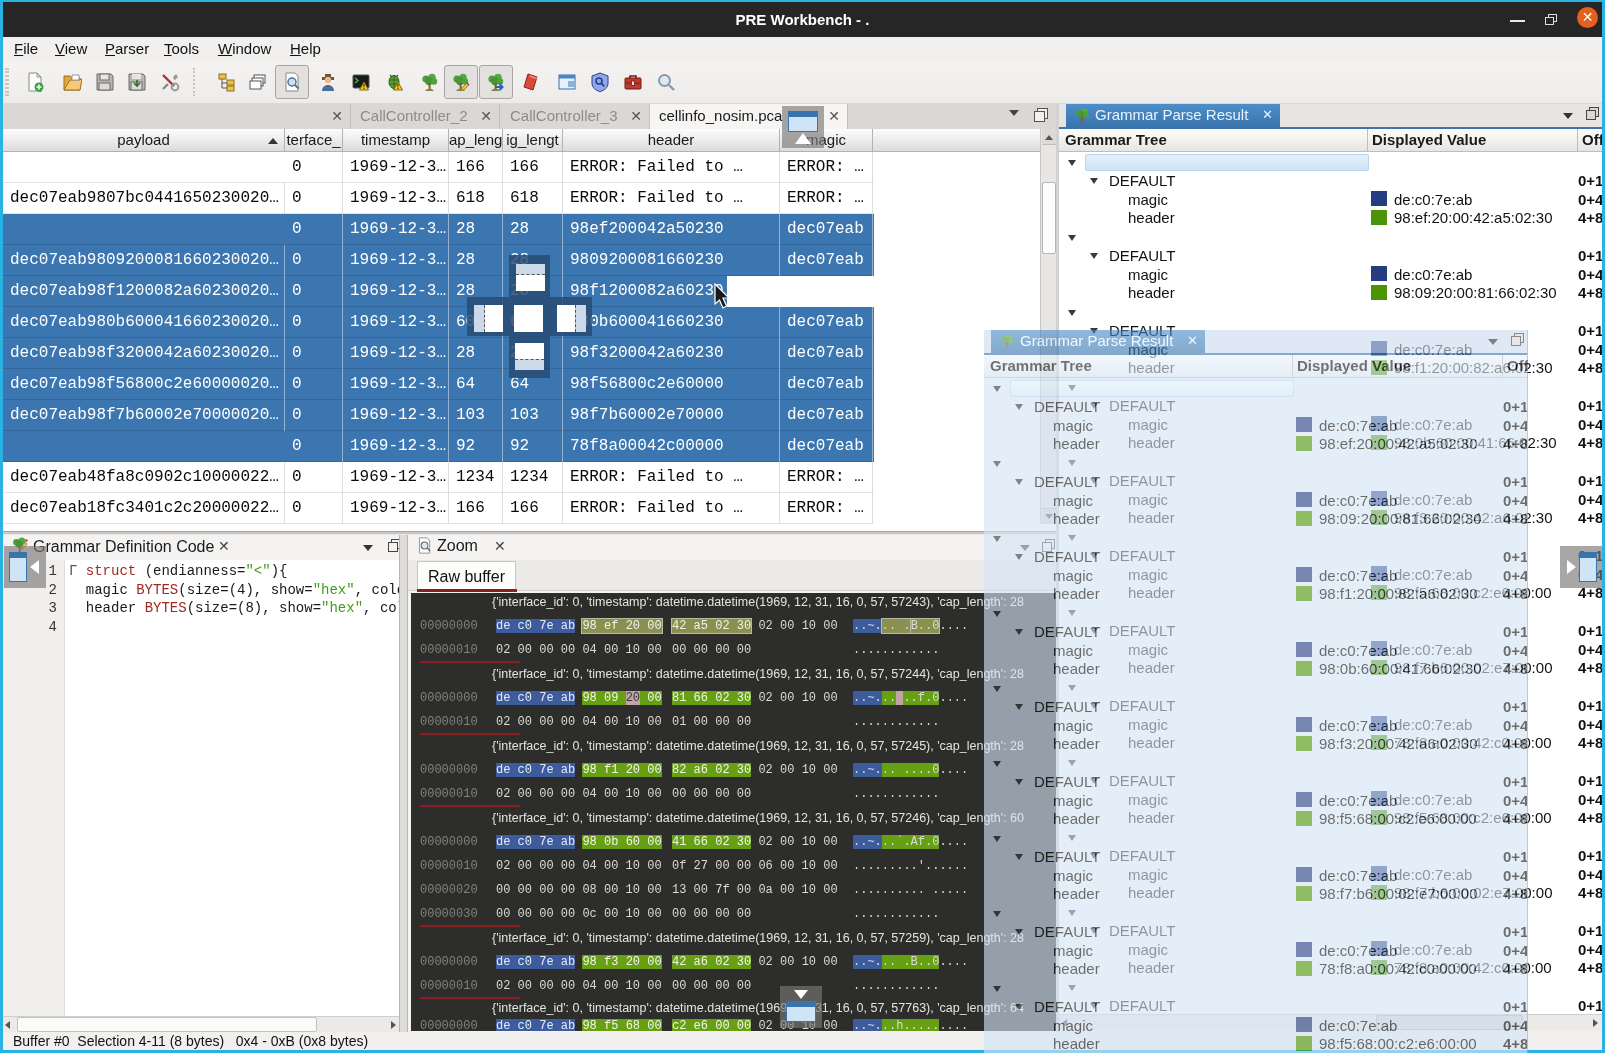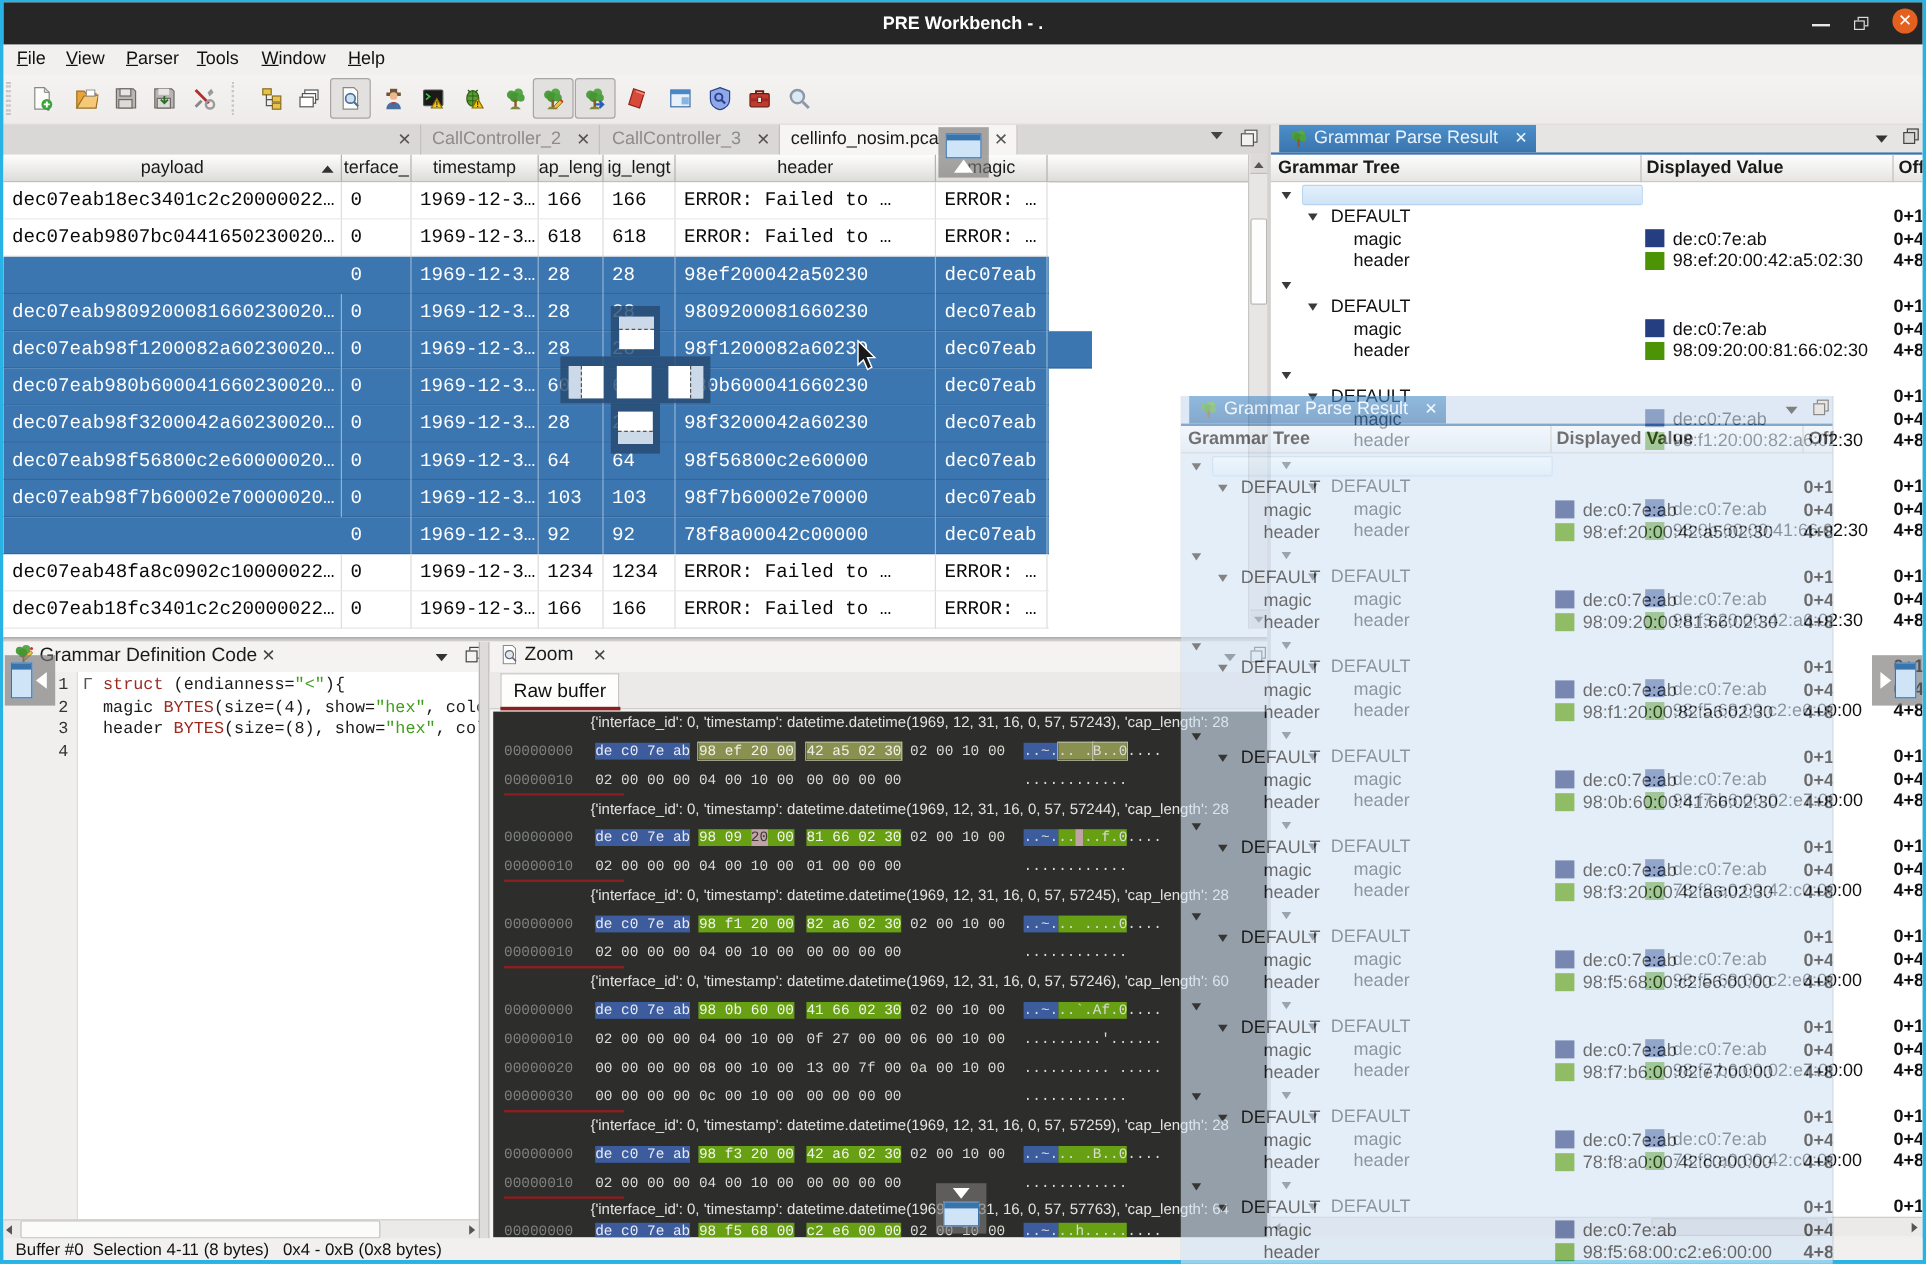--- a/index.html
+++ b/index.html
@@ -180,21 +180,20 @@
         <div style="position:absolute;left:0px;top:0;width:282px;height:23px;border-right:1px solid #b4b1ae;text-align:center;font-size:15px;color:#1a1a1a;line-height:22px;font-weight:500;overflow:hidden;">payload</div>
         <div style="position:absolute;left:282px;top:0;width:58px;height:23px;border-right:1px solid #b4b1ae;text-align:center;font-size:15px;color:#1a1a1a;line-height:22px;font-weight:500;overflow:hidden;">terface_</div>
         <div style="position:absolute;left:340px;top:0;width:106px;height:23px;border-right:1px solid #b4b1ae;text-align:center;font-size:15px;color:#1a1a1a;line-height:22px;font-weight:500;overflow:hidden;">timestamp</div>
         <div style="position:absolute;left:446px;top:0;width:54px;height:23px;border-right:1px solid #b4b1ae;text-align:center;font-size:15px;color:#1a1a1a;line-height:22px;font-weight:500;overflow:hidden;">ap_lengt</div>
         <div style="position:absolute;left:500px;top:0;width:60px;height:23px;border-right:1px solid #b4b1ae;text-align:center;font-size:15px;color:#1a1a1a;line-height:22px;font-weight:500;overflow:hidden;">ig_lengt</div>
         <div style="position:absolute;left:560px;top:0;width:217px;height:23px;border-right:1px solid #b4b1ae;text-align:center;font-size:15px;color:#1a1a1a;line-height:22px;font-weight:500;overflow:hidden;">header</div>
         <div style="position:absolute;left:777px;top:0;width:93px;height:23px;border-right:1px solid #b4b1ae;text-align:center;font-size:15px;color:#1a1a1a;line-height:22px;font-weight:500;overflow:hidden;">magic</div>
         <div style="position:absolute;left:265px;top:9px;width:0;height:0;border-left:5px solid transparent;border-right:5px solid transparent;border-bottom:6px solid #333;"></div>
       </div>
       <div style="position:absolute;left:0;top:23px;width:871px;height:31px;background:#fff;color:#0a0a0a;border-bottom:1px solid #e4e4e4;">
-        <div style="position:absolute;left:0px;top:0;width:282px;height:31px;border-right:1px solid #dddddd;font-family:&quot;Liberation Mono&quot;,monospace;font-size:16px;line-height:30px;padding-left:7px;overflow:hidden;white-space:pre;">dec07eab18ec3401c2c20000022…</div>
         <div style="position:absolute;left:282px;top:0;width:58px;height:31px;border-right:1px solid #dddddd;font-family:&quot;Liberation Mono&quot;,monospace;font-size:16px;line-height:30px;padding-left:7px;overflow:hidden;white-space:pre;">0</div>
         <div style="position:absolute;left:340px;top:0;width:106px;height:31px;border-right:1px solid #dddddd;font-family:&quot;Liberation Mono&quot;,monospace;font-size:16px;line-height:30px;padding-left:7px;overflow:hidden;white-space:pre;">1969-12-3…</div>
         <div style="position:absolute;left:446px;top:0;width:54px;height:31px;border-right:1px solid #dddddd;font-family:&quot;Liberation Mono&quot;,monospace;font-size:16px;line-height:30px;padding-left:7px;overflow:hidden;white-space:pre;">166</div>
         <div style="position:absolute;left:500px;top:0;width:60px;height:31px;border-right:1px solid #dddddd;font-family:&quot;Liberation Mono&quot;,monospace;font-size:16px;line-height:30px;padding-left:7px;overflow:hidden;white-space:pre;">166</div>
         <div style="position:absolute;left:560px;top:0;width:217px;height:31px;border-right:1px solid #dddddd;font-family:&quot;Liberation Mono&quot;,monospace;font-size:16px;line-height:30px;padding-left:7px;overflow:hidden;white-space:pre;">ERROR: Failed to …</div>
         <div style="position:absolute;left:777px;top:0;width:93px;height:31px;border-right:1px solid #dddddd;font-family:&quot;Liberation Mono&quot;,monospace;font-size:16px;line-height:30px;padding-left:7px;overflow:hidden;white-space:pre;">ERROR: …</div>
       </div>
       <div style="position:absolute;left:0;top:54px;width:871px;height:31px;background:#fff;color:#0a0a0a;border-bottom:1px solid #e4e4e4;">
         <div style="position:absolute;left:0px;top:0;width:282px;height:31px;border-right:1px solid #dddddd;font-family:&quot;Liberation Mono&quot;,monospace;font-size:16px;line-height:30px;padding-left:7px;overflow:hidden;white-space:pre;">dec07eab9807bc0441650230020…</div>
         <div style="position:absolute;left:282px;top:0;width:58px;height:31px;border-right:1px solid #dddddd;font-family:&quot;Liberation Mono&quot;,monospace;font-size:16px;line-height:30px;padding-left:7px;overflow:hidden;white-space:pre;">0</div>
@@ -214,21 +213,21 @@
       </div>
       <div style="position:absolute;left:0;top:116px;width:871px;height:31px;background:#3c76b0;color:#fff;border-bottom:1px solid #33679c;">
         <div style="position:absolute;left:0px;top:0;width:282px;height:31px;border-right:1px solid rgba(255,255,255,0.45);font-family:&quot;Liberation Mono&quot;,monospace;font-size:16px;line-height:30px;padding-left:7px;overflow:hidden;white-space:pre;">dec07eab9809200081660230020…</div>
         <div style="position:absolute;left:282px;top:0;width:58px;height:31px;border-right:1px solid rgba(255,255,255,0.45);font-family:&quot;Liberation Mono&quot;,monospace;font-size:16px;line-height:30px;padding-left:7px;overflow:hidden;white-space:pre;">0</div>
         <div style="position:absolute;left:340px;top:0;width:106px;height:31px;border-right:1px solid rgba(255,255,255,0.45);font-family:&quot;Liberation Mono&quot;,monospace;font-size:16px;line-height:30px;padding-left:7px;overflow:hidden;white-space:pre;">1969-12-3…</div>
         <div style="position:absolute;left:446px;top:0;width:54px;height:31px;border-right:1px solid rgba(255,255,255,0.45);font-family:&quot;Liberation Mono&quot;,monospace;font-size:16px;line-height:30px;padding-left:7px;overflow:hidden;white-space:pre;">28</div>
         <div style="position:absolute;left:500px;top:0;width:60px;height:31px;border-right:1px solid rgba(255,255,255,0.45);font-family:&quot;Liberation Mono&quot;,monospace;font-size:16px;line-height:30px;padding-left:7px;overflow:hidden;white-space:pre;">28</div>
         <div style="position:absolute;left:560px;top:0;width:217px;height:31px;border-right:1px solid rgba(255,255,255,0.45);font-family:&quot;Liberation Mono&quot;,monospace;font-size:16px;line-height:30px;padding-left:7px;overflow:hidden;white-space:pre;">9809200081660230</div>
         <div style="position:absolute;left:777px;top:0;width:93px;height:31px;border-right:1px solid rgba(255,255,255,0.45);font-family:&quot;Liberation Mono&quot;,monospace;font-size:16px;line-height:30px;padding-left:7px;overflow:hidden;white-space:pre;">dec07eab</div>
       </div>
-      <div style="position:absolute;left:0;top:147px;width:907px;height:31px;background:#3c76b0;color:#fff;border-bottom:1px solid #33679c;">
+      <div style="position:absolute;left:0;top:147px;width:724px;height:31px;background:#3c76b0;color:#fff;border-bottom:1px solid #33679c;">
         <div style="position:absolute;left:0px;top:0;width:282px;height:31px;border-right:1px solid rgba(255,255,255,0.45);font-family:&quot;Liberation Mono&quot;,monospace;font-size:16px;line-height:30px;padding-left:7px;overflow:hidden;white-space:pre;">dec07eab98f1200082a60230020…</div>
         <div style="position:absolute;left:282px;top:0;width:58px;height:31px;border-right:1px solid rgba(255,255,255,0.45);font-family:&quot;Liberation Mono&quot;,monospace;font-size:16px;line-height:30px;padding-left:7px;overflow:hidden;white-space:pre;">0</div>
         <div style="position:absolute;left:340px;top:0;width:106px;height:31px;border-right:1px solid rgba(255,255,255,0.45);font-family:&quot;Liberation Mono&quot;,monospace;font-size:16px;line-height:30px;padding-left:7px;overflow:hidden;white-space:pre;">1969-12-3…</div>
         <div style="position:absolute;left:446px;top:0;width:54px;height:31px;border-right:1px solid rgba(255,255,255,0.45);font-family:&quot;Liberation Mono&quot;,monospace;font-size:16px;line-height:30px;padding-left:7px;overflow:hidden;white-space:pre;">28</div>
         <div style="position:absolute;left:500px;top:0;width:60px;height:31px;border-right:1px solid rgba(255,255,255,0.45);font-family:&quot;Liberation Mono&quot;,monospace;font-size:16px;line-height:30px;padding-left:7px;overflow:hidden;white-space:pre;">28</div>
         <div style="position:absolute;left:560px;top:0;width:217px;height:31px;border-right:1px solid rgba(255,255,255,0.45);font-family:&quot;Liberation Mono&quot;,monospace;font-size:16px;line-height:30px;padding-left:7px;overflow:hidden;white-space:pre;">98f1200082a60230</div>
         <div style="position:absolute;left:777px;top:0;width:93px;height:31px;border-right:1px solid rgba(255,255,255,0.45);font-family:&quot;Liberation Mono&quot;,monospace;font-size:16px;line-height:30px;padding-left:7px;overflow:hidden;white-space:pre;">dec07eab</div>
       </div>
       <div style="position:absolute;left:0;top:178px;width:871px;height:31px;background:#3c76b0;color:#fff;border-bottom:1px solid #33679c;">
         <div style="position:absolute;left:0px;top:0;width:282px;height:31px;border-right:1px solid rgba(255,255,255,0.45);font-family:&quot;Liberation Mono&quot;,monospace;font-size:16px;line-height:30px;padding-left:7px;overflow:hidden;white-space:pre;">dec07eab980b600041660230020…</div>

